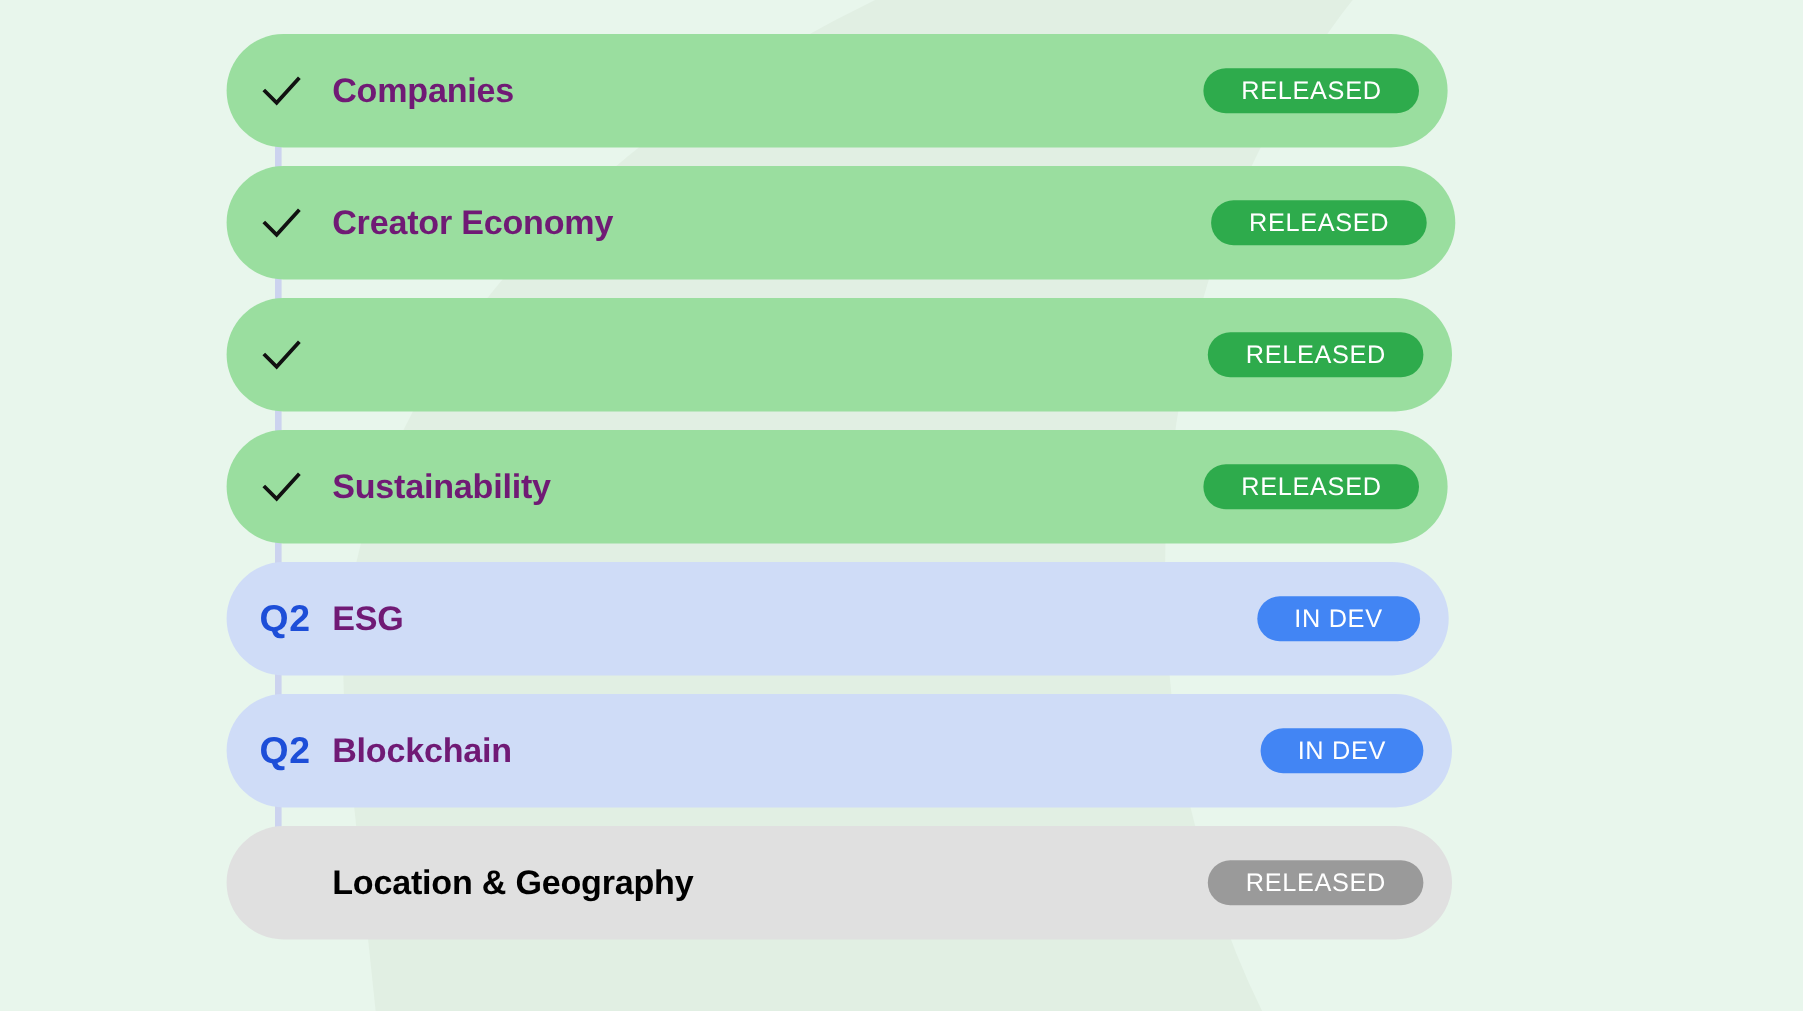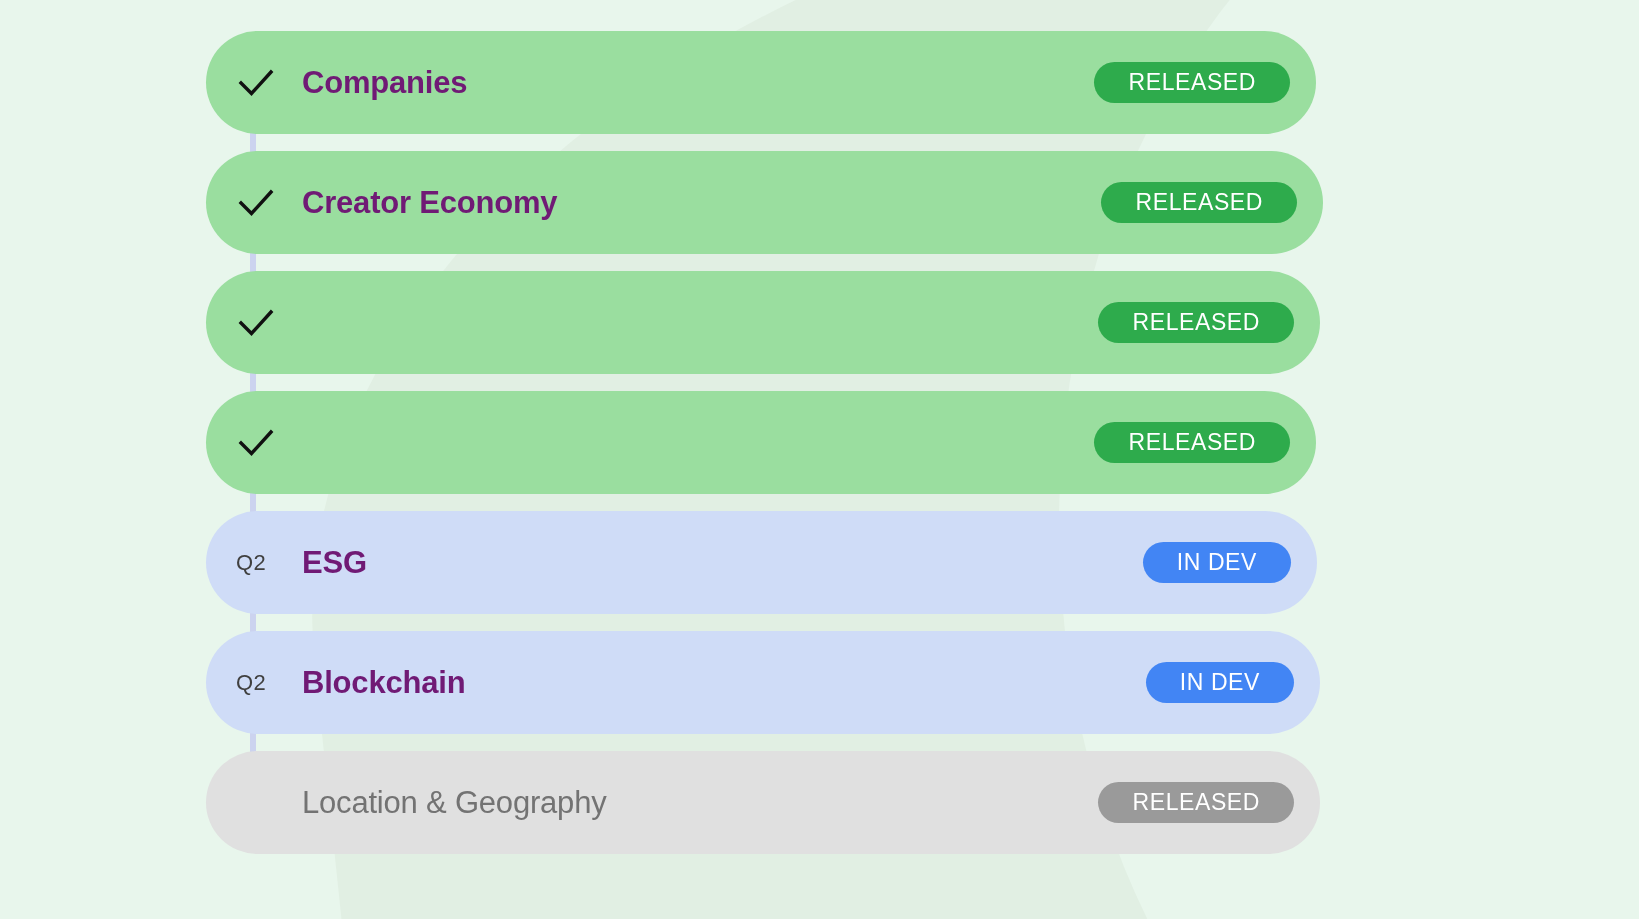--- a/index.html
+++ b/index.html
@@ -88,37 +88,37 @@
   }
 
   .check-icon {
     display: block;
     width: 40px;
     height: 40px;
   }
   .check-icon svg { display: block; }
 
   .quarter {
-    font-size: 22px;
-    font-weight: 400;
-    color: #404040;
+    font-size: 34px;
+    font-weight: 700;
+    color: #1d4ed8;
     letter-spacing: 0.5px;
     line-height: 1;
   }
 
   .row-title {
     font-size: 31px;
     font-weight: 700;
     color: #701a75;
     letter-spacing: -0.2px;
     white-space: nowrap;
   }
   .row.research .row-title {
-    font-weight: 400;
-    color: #737373;
+    font-weight: 700;
+    color: #000000;
   }
 
   .spacer { flex: 1 1 auto; }
 
   .badge {
     flex: 0 0 auto;
     border-radius: 28px;
     color: #ffffff;
     font-size: 23px;
     letter-spacing: 0.6px;
@@ -192,20 +192,21 @@
   </div>
 
   <div class="row done w3">
     <div class="marker">
       <span class="check-icon">
         <svg width="40" height="40" viewBox="0 0 40 40" fill="none">
           <path d="M5 20 L15.5 30.5 L35 9" stroke="#111111" stroke-width="3.4" stroke-linecap="square" stroke-linejoin="miter" fill="none"></path>
         </svg>
       </span>
     </div>
+    <span class="row-title">Sustainability</span>
     <span class="spacer"></span>
     <span class="badge released">RELEASED</span>
   </div>
 
   <div class="row dev w4">
     <div class="marker">
       <span class="quarter">Q2</span>
     </div>
     <span class="row-title">ESG</span>
     <span class="spacer"></span>

